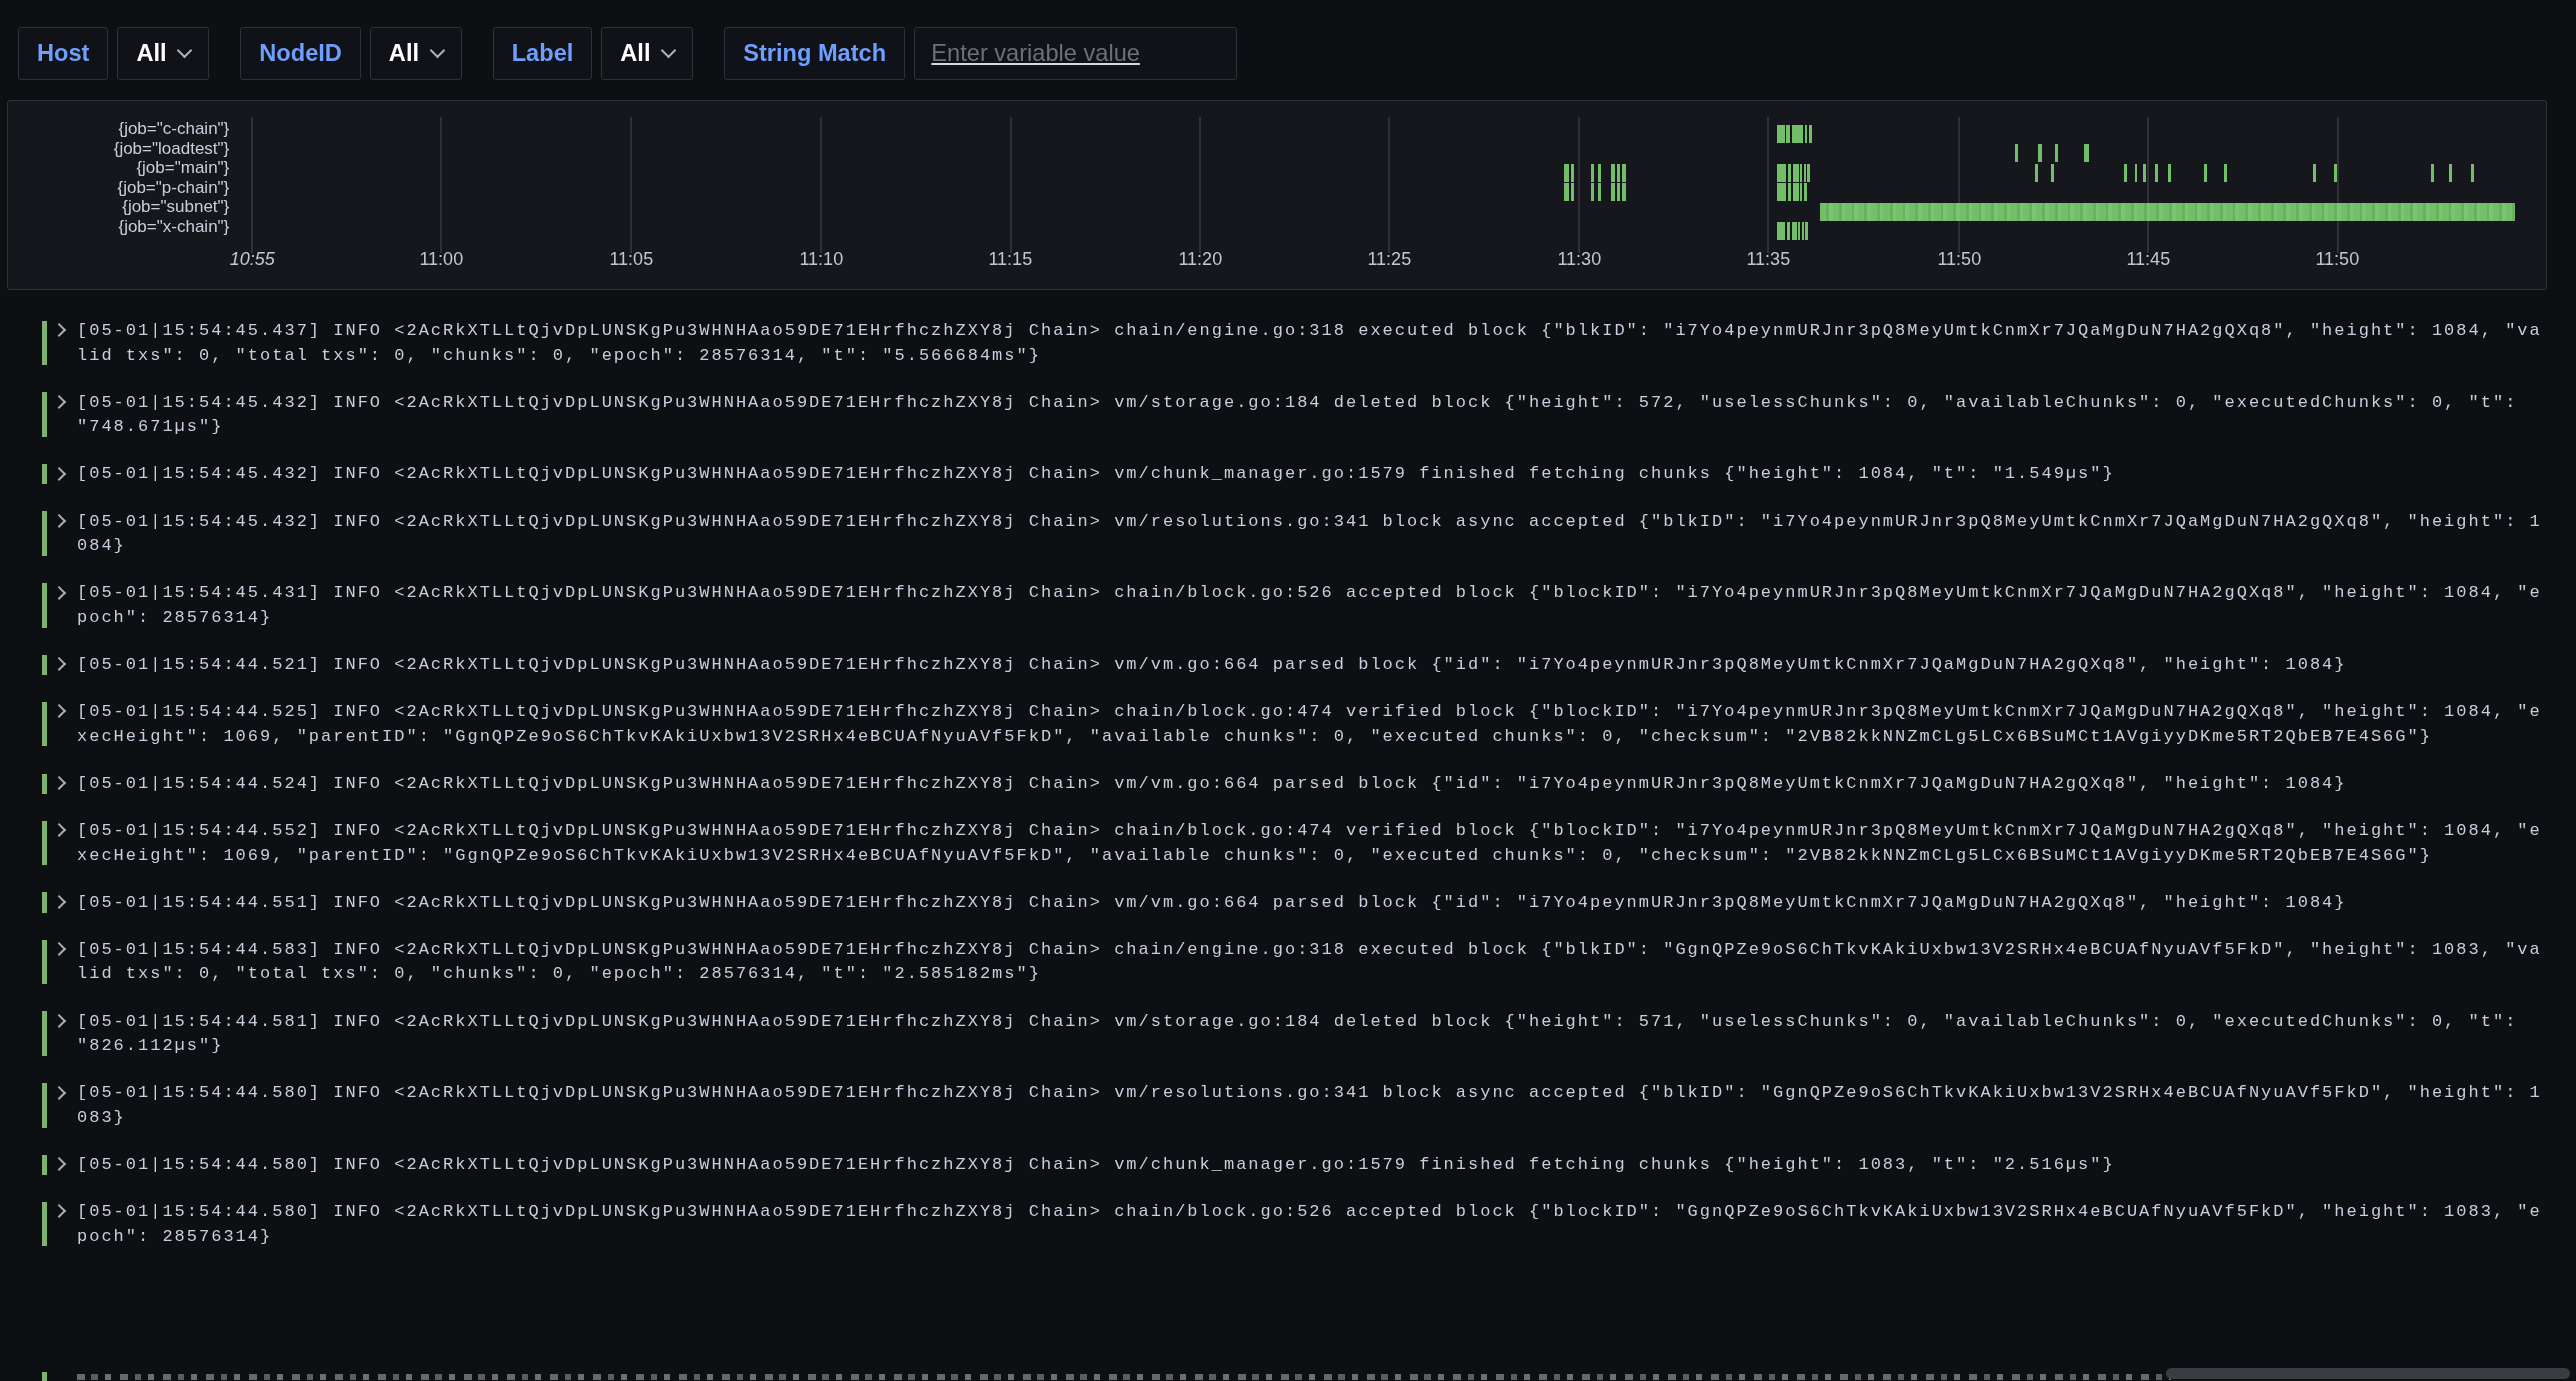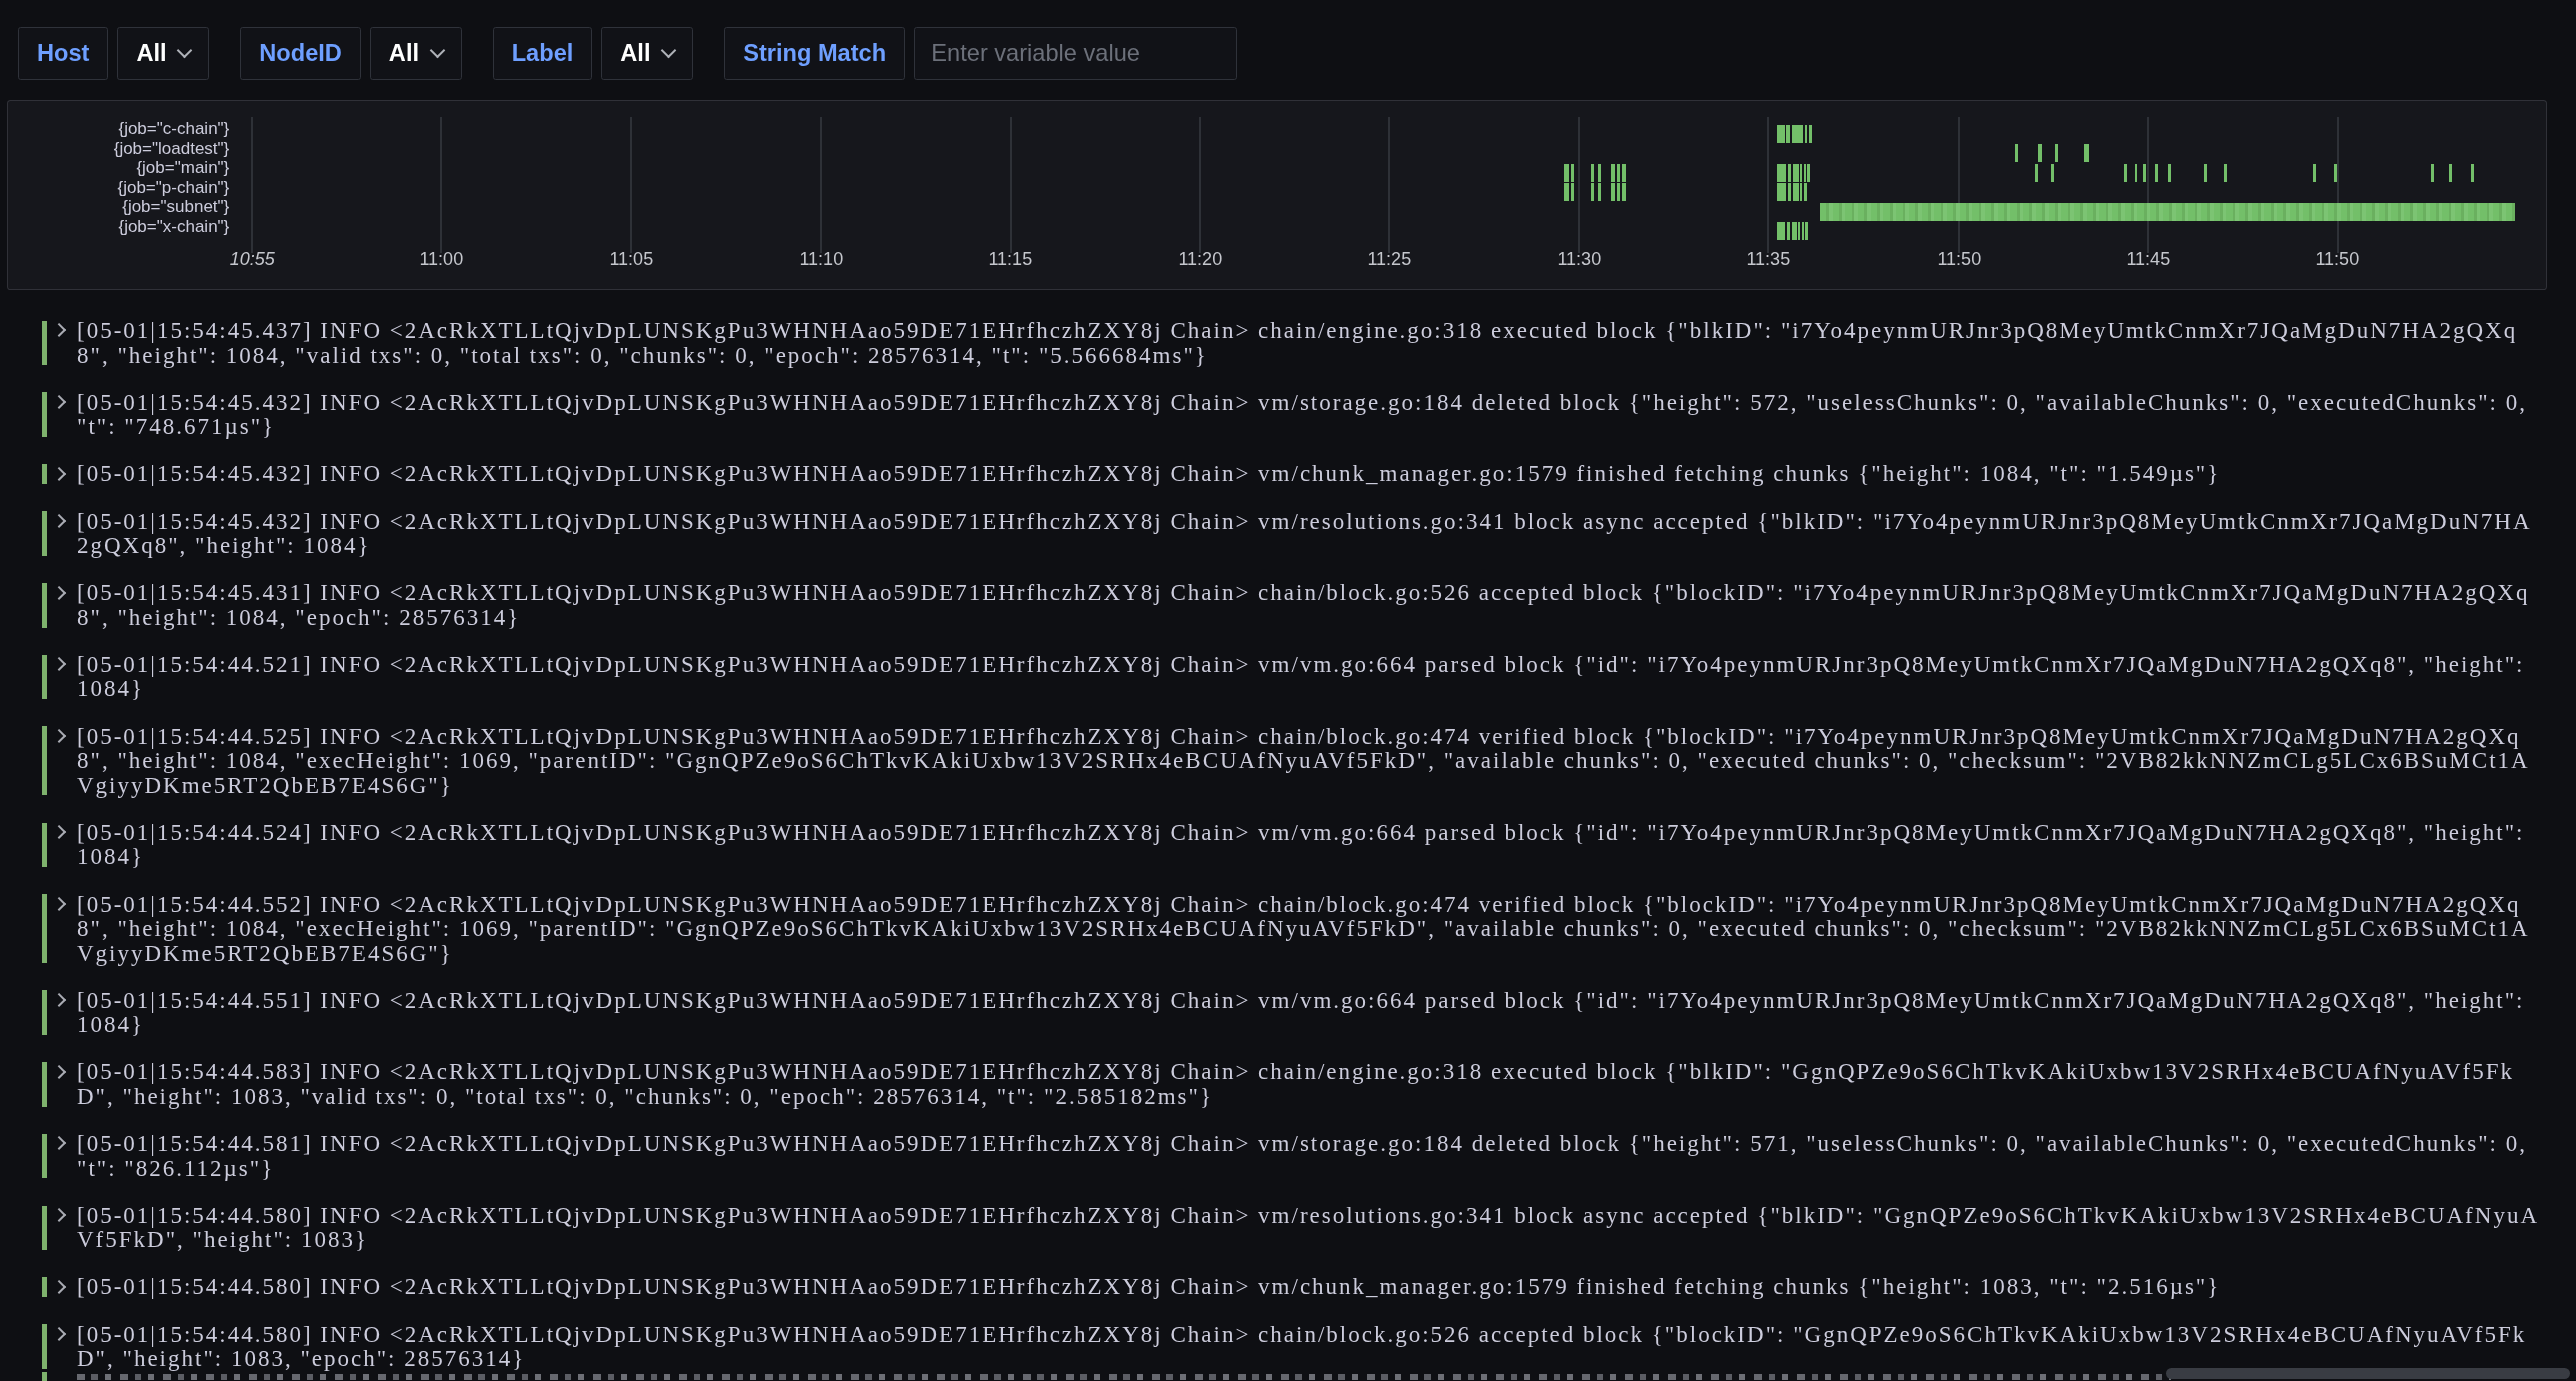--- a/index.html
+++ b/index.html
@@ -11,21 +11,21 @@
   .chip{height:53px;display:inline-flex;align-items:center;padding:16px 18px;
     background:#111217;border:0.9px solid #2f323a;border-radius:2.7px;
     font-size:23.6px;font-weight:700;white-space:nowrap;box-sizing:border-box;}
   .chip.var-label{color:#6e9fff;}
   .chip.var-value{color:#ffffff;margin-left:9px;font-weight:700;}
   .vargroup{display:flex;align-items:center;margin-right:31px;}
   .caret{width:9px;height:9px;border-right:2.7px solid #aeb1b8;border-bottom:2.7px solid #aeb1b8;
     transform:rotate(45deg);margin-left:12.7px;margin-top:-5.4px;}
   .var-input{height:53px;width:323px;margin-left:9px;background:#111217;
     border:0.9px solid #2f323a;border-radius:2.7px;color:#d8d9df;font-size:23.6px;
-    font-family:"Liberation Sans",sans-serif;padding:0 16.3px;box-sizing:border-box;outline:none;}
+    font-family:"Liberation Sans",sans-serif;padding:0 16.3px;box-sizing:border-box;outline:none;text-decoration:underline;}
   .var-input::placeholder{color:#6c707a;}
 
   
   .panel{position:absolute;left:7.3px;top:100px;width:2540px;height:190px;
     background:#16171c;border:0.9px solid rgba(204,204,220,0.15);border-radius:3.6px;box-sizing:border-box;}
   .legend{position:absolute;left:27px;top:18px;width:194px;text-align:right;
     font-size:17px;line-height:19.5px;color:#ccccdc;}
   .legend-item{white-space:nowrap;}
   .gridline{position:absolute;top:16.3px;height:136px;width:1.8px;background:#2e3137;}
   .axis-label{position:absolute;top:148px;transform:translateX(-50%);
@@ -34,21 +34,21 @@
   .bar.band{background:repeating-linear-gradient(90deg,#73bf69 0 6.3px,#6ab05f 6.3px 9px,#7cc473 9px 12.7px);}
 
   
   .logs{position:absolute;left:0;top:319px;width:2576px;}
   .log-row{position:relative;}
   .log-row + .log-row{margin-top:22.7px;}
   .log-bar{position:absolute;left:42px;top:1.8px;bottom:2.7px;width:5.4px;background:#7eb26d;}
   .log-chevron{position:absolute;left:54px;top:6.3px;width:8.2px;height:8.2px;
     border-top:2.7px solid #a9abb3;border-right:2.7px solid #a9abb3;transform:rotate(45deg);}
   .log-text{margin-left:77px;width:2467px;color:#ccccdc;
-    font-family:Liberation Serif, serif;font-size:23px;line-height:24.5px;
+    font-family:Liberation Mono, monospace;font-size:17px;line-height:24.5px;
     letter-spacing:2px;white-space:pre-wrap;word-break:break-all;}
 
   
   .partial-row{position:absolute;left:0;top:1372px;width:2576px;height:9px;overflow:hidden;}
   .partial-bar{position:absolute;left:42px;top:0;width:5.4px;height:9px;background:#7eb26d;}
   .partial-text{position:absolute;left:77px;top:1.8px;width:2094px;height:6.3px;opacity:.75;
     background:repeating-linear-gradient(90deg,#84868e 0 8.2px,transparent 8.2px 14.5px,#75777f 14.5px 21px,transparent 21px 28px,#8d8f97 28px 34px,transparent 34px 43px);}
   .hscroll-thumb{position:absolute;left:2166px;top:1368px;width:404px;height:11px;
     border-radius:5.4px;background:#393c43;}
 </style>

